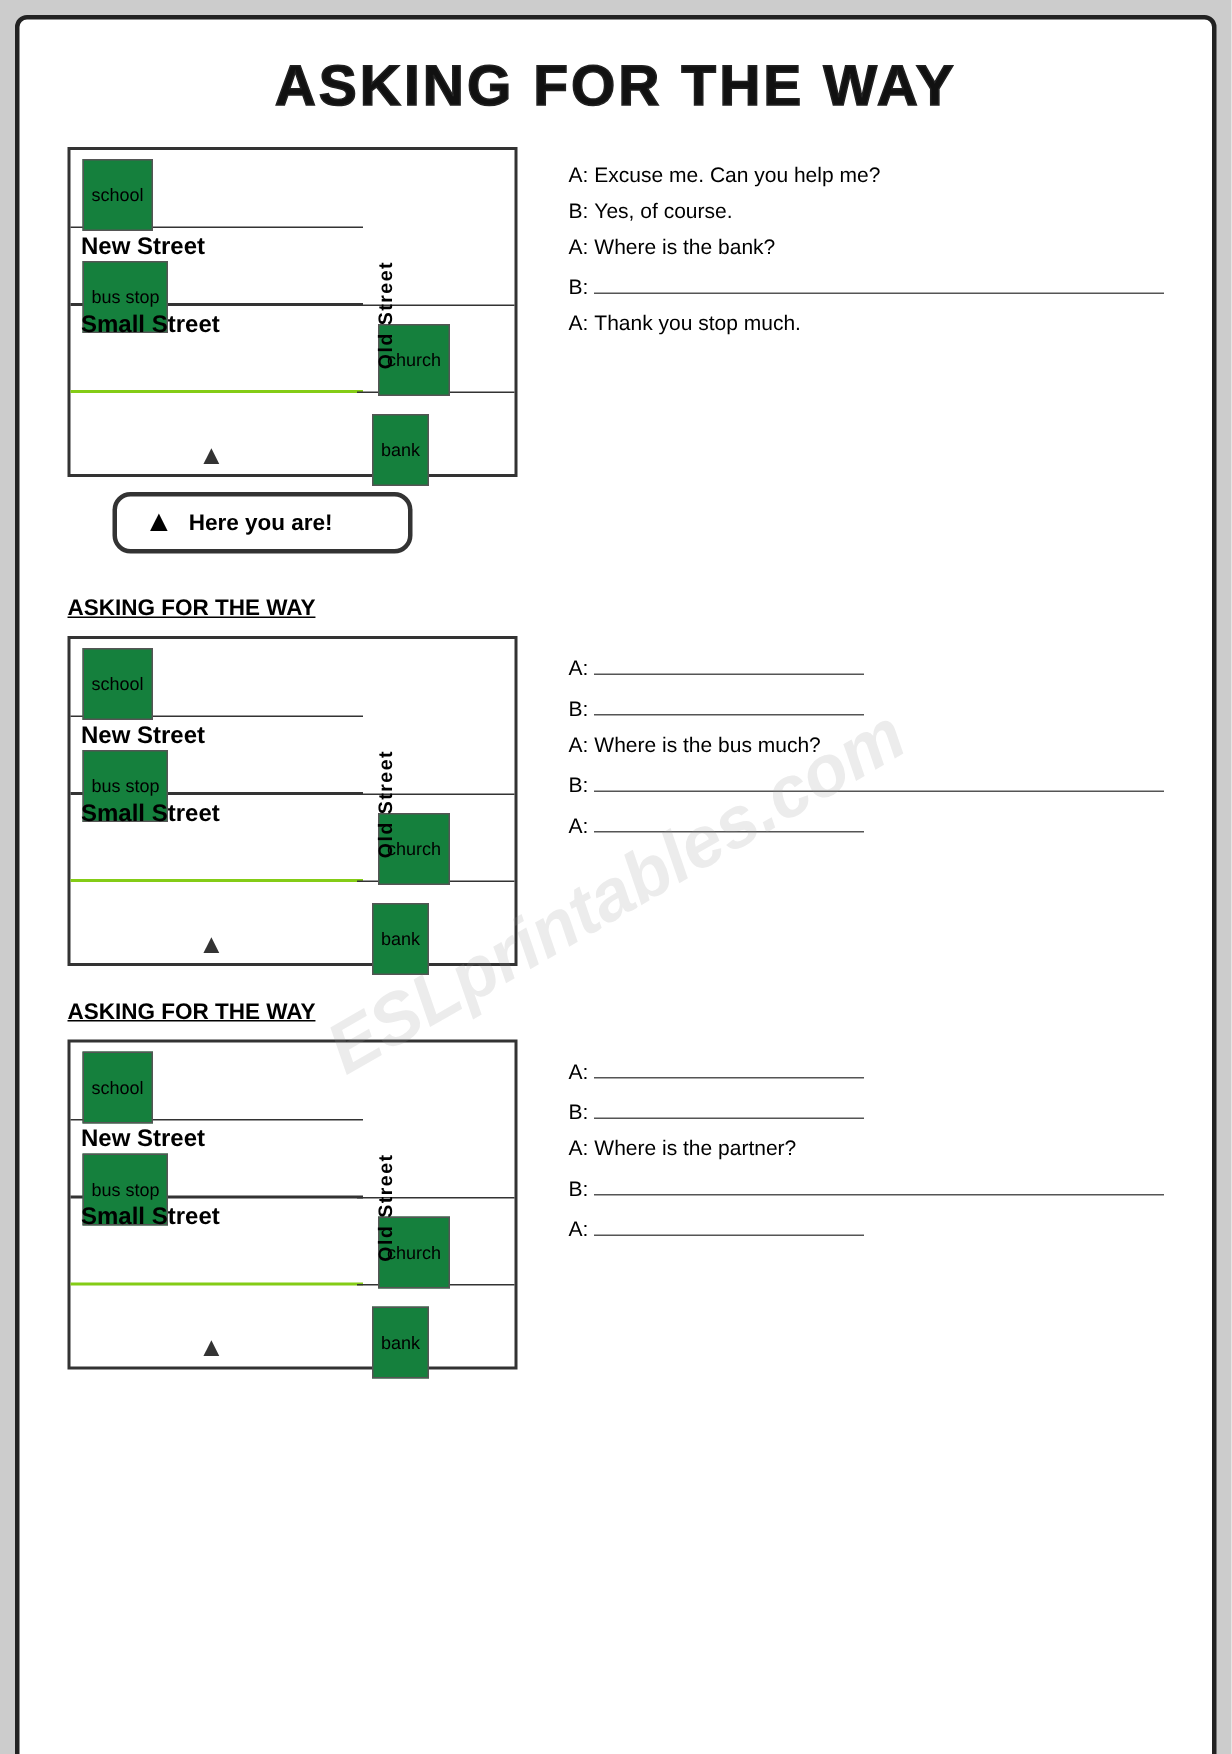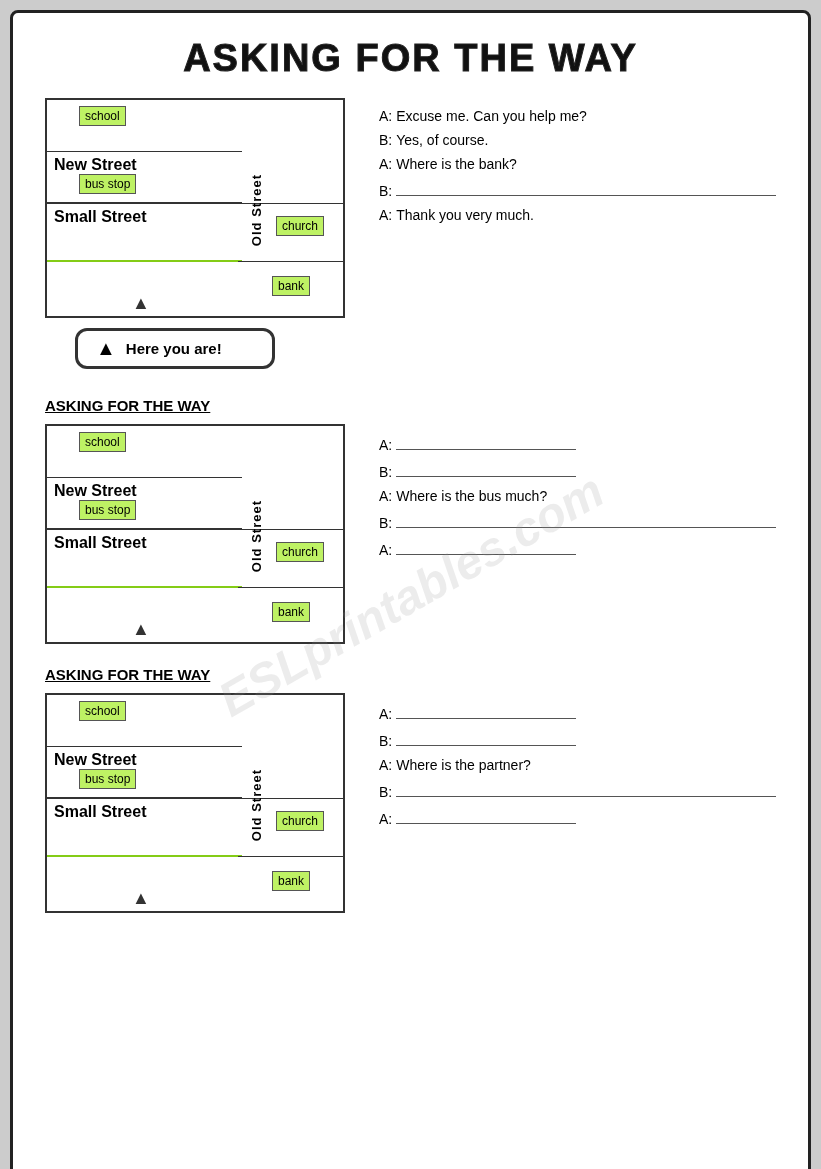--- a/index.html
+++ b/index.html
@@ -108,26 +108,25 @@
     .map-rrow3 {
       position: absolute;
       top: 162px;
       right: 0;
       width: 105px;
       height: 58px;
     }
 
     .map-label {
       font-size: 12px;
-      padding: 2px 5px;
-      background: #bef264;
+      padding: 16px 5px;
+      background: #15803d;
       border: 1px solid #555;
       display: inline-block;
       position: absolute;
-      margin-left: 24px;
     }
     .street-label-bold {
       font-size: 16px;
       font-weight: bold;
       padding: 2px 4px;
       position: absolute;
     }
     .old-street-label {
       position: absolute;
       right: 76px;
@@ -276,21 +275,21 @@
         <div class="dialogue-line">
           <span class="dialogue-speaker">A:</span>
           <span>Where is the bank?</span>
         </div>
         <div class="dialogue-line">
           <span class="dialogue-speaker">B:</span>
           <span class="dialogue-line-text"></span>
         </div>
         <div class="dialogue-line">
           <span class="dialogue-speaker">A:</span>
-          <span>Thank you very much.</span>
+          <span>Thank you stop much.</span>
         </div>
       </div>
     </div>
   </div>
 
   <div class="section-block">
     <div class="section-title">ASKING FOR THE WAY</div>
     <div class="section">
 
       <div class="map-container">

